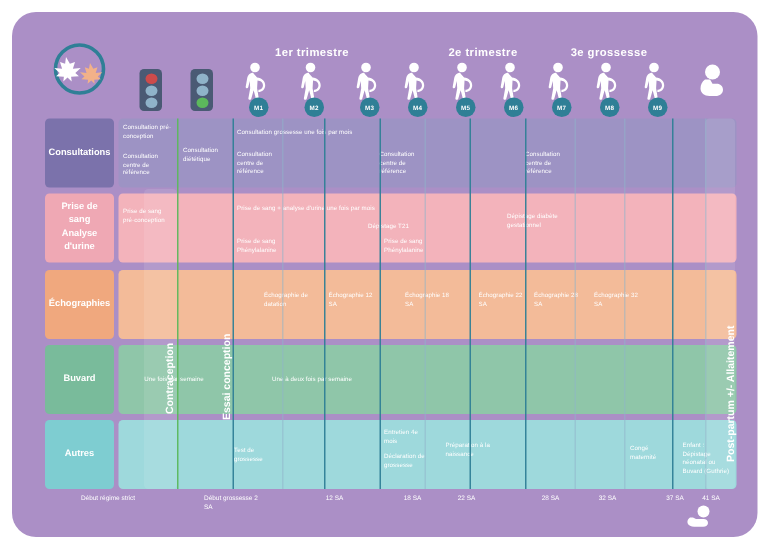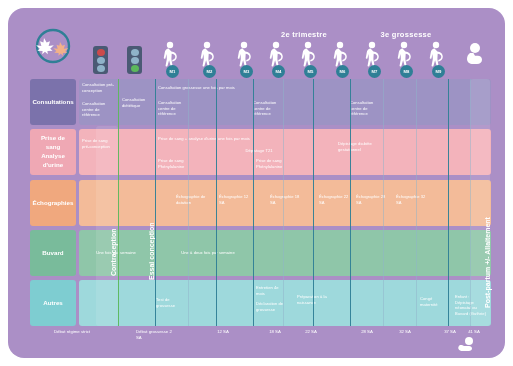--- a/index.html
+++ b/index.html
@@ -57,21 +57,22 @@
 <div id="poster">
 
   <div class="abs" id="logo">
     <svg width="46" height="40" viewBox="0 0 46 40">
       <circle cx="23" cy="20" r="16" fill="none" stroke="#2f7f96" stroke-width="2.4"></circle>
       <path d="M14 12 l2.6 4.5 3.4-1.2 -1.4 4.6 5.2-.6 -3.6 3.4 2.4 2.1 -5.2 .3 .4 3.2 -2.8-2.6 -2.8 2.6 .4-3.2 -5.2-.3 2.4-2.1 -3.6-3.4 5.2 .6 -1.4-4.6 3.4 1.2 z" fill="#ffffff"></path>
       <path d="M30 16 l2.2 3.8 2.8-1 -1.2 3.9 4.4-.5 -3 2.8 2 1.8 -4.4 .3 .3 2.7 -2.3-2.2 -2.4 2.2 .3-2.7 -4.4-.3 2-1.8 -3-2.8 4.4 .5 -1.2-3.9 2.8 1 z" fill="#f2b189"></path>
     </svg>
   </div>
 
-  <div class="abs tri-label" style="left:246px;top:22px;width:100px;">2e trimestre</div>
+  <div class="abs tri-label" style="left:150px;top:22px;width:100px;">1er trimestre</div>
+  <div class="abs tri-label" style="left:264px;top:22px;width:100px;">2e trimestre</div>
   <div class="abs tri-label" style="left:348px;top:22px;width:100px;">3e grossesse</div>
 
   <div class="abs tlight" style="left:85px;top:38px;">
     <span class="lamp" style="background:#cc4b4b;"></span>
     <span class="lamp"></span>
     <span class="lamp"></span>
   </div>
   <div class="abs tlight" style="left:119px;top:38px;">
     <span class="lamp"></span>
     <span class="lamp"></span>

